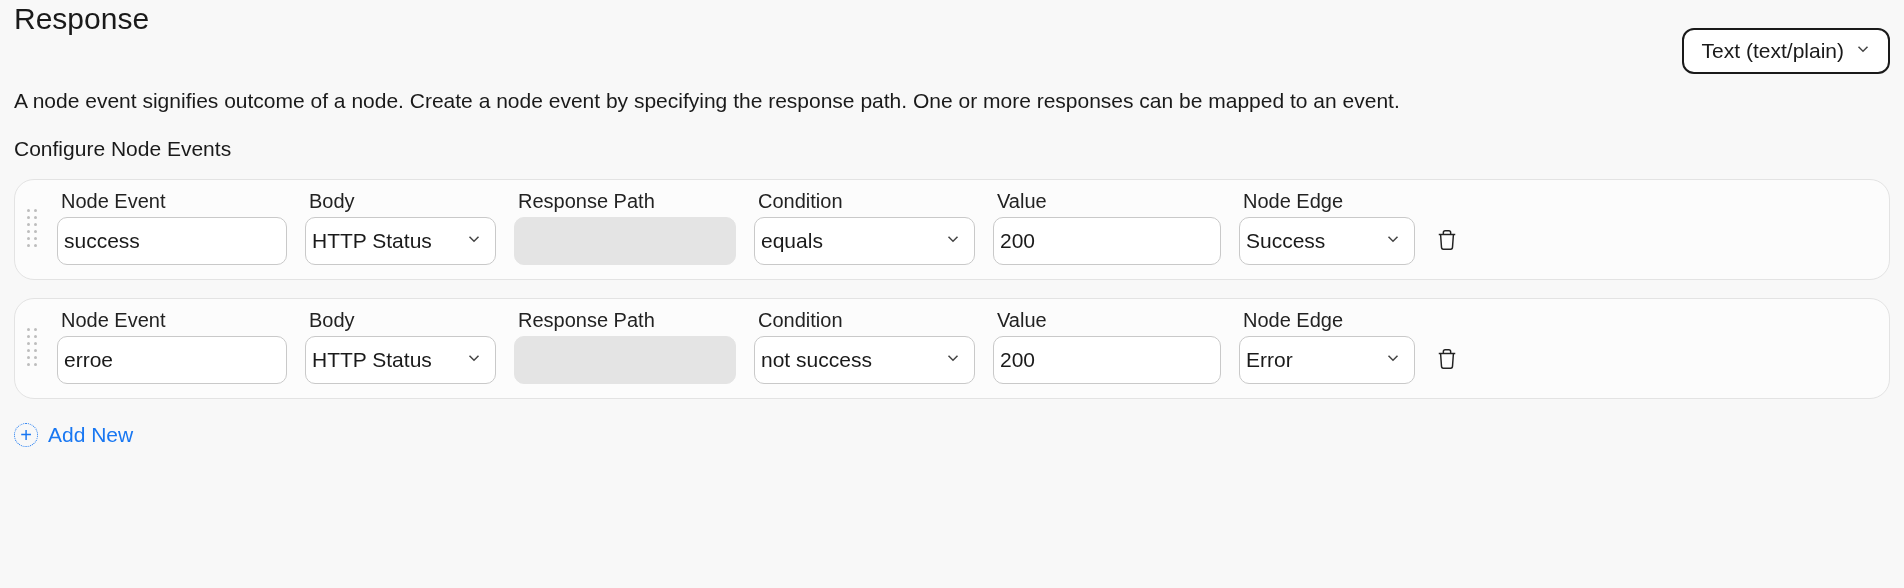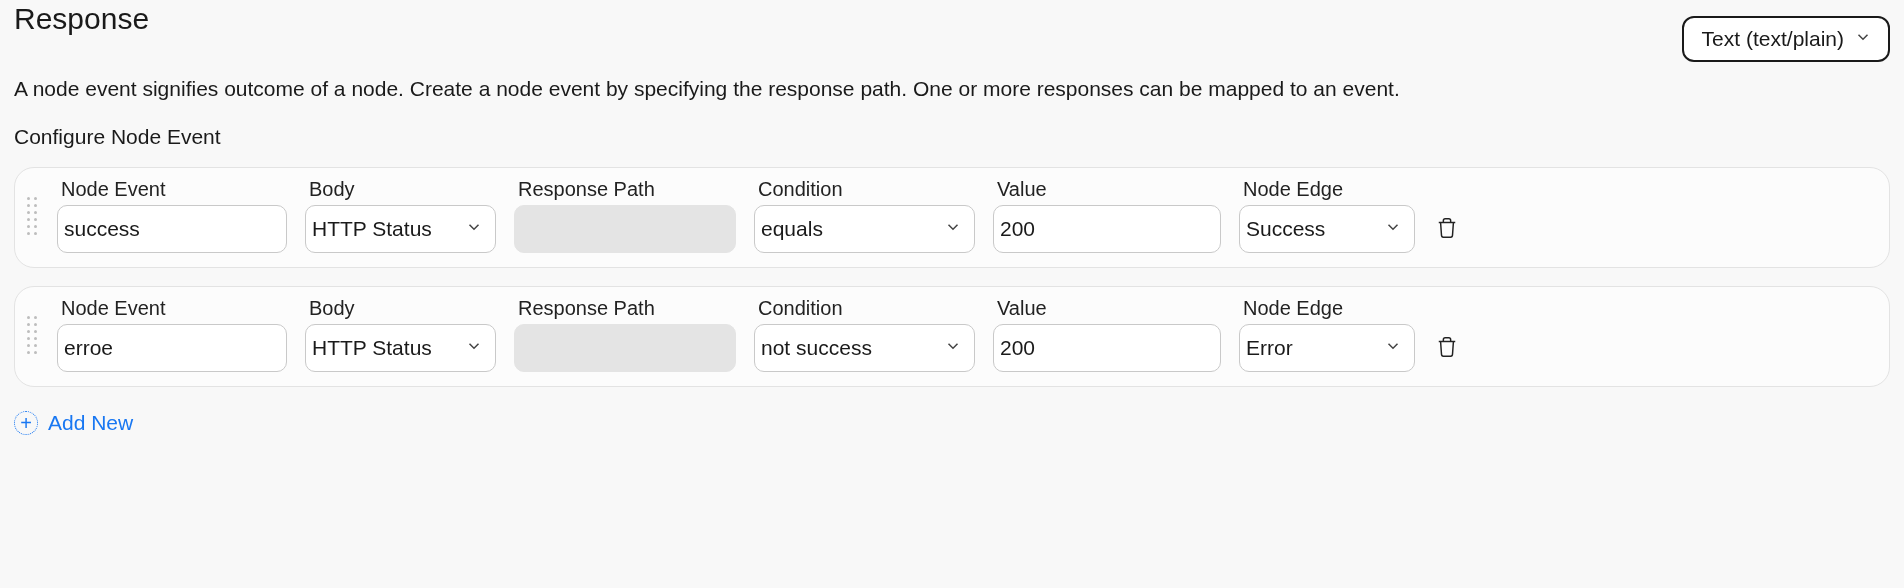--- a/index.html
+++ b/index.html
@@ -16,21 +16,21 @@
     justify-content: space-between;
     align-items: flex-start;
     margin-bottom: 6px;
   }
   h1 {
     font-size: 30px;
     font-weight: 500;
     margin: 2px 0 0 0;
   }
   .type-select {
-    margin-top: 16px;
+    margin-top: 28px;
     border: 2px solid #1a1a1a;
     border-radius: 12px;
     padding: 9px 44px 9px 18px;
     font-size: 21px;
     background: #fff;
     display: flex;
     align-items: center;
     gap: 28px;
     cursor: pointer;
     position: relative;
@@ -131,21 +131,21 @@
     <span class="chev">
       <svg viewBox="0 0 24 24">
           <polyline points="6 9 12 15 18 9"></polyline>
         </svg>
     </span>
   </div>
 </div>
 
 <div class="desc">A node event signifies outcome of a node. Create a node event by specifying the response path. One or more responses can be mapped to an event.</div>
 
-<div class="subheader">Configure Node Event</div>
+<div class="subheader">Configure Node Events</div>
 
 
 <div class="row">
   <div class="drag-handle">
     <span></span>
       <span></span>
       <span></span>
       <span></span>
       <span></span>
       <span></span>

